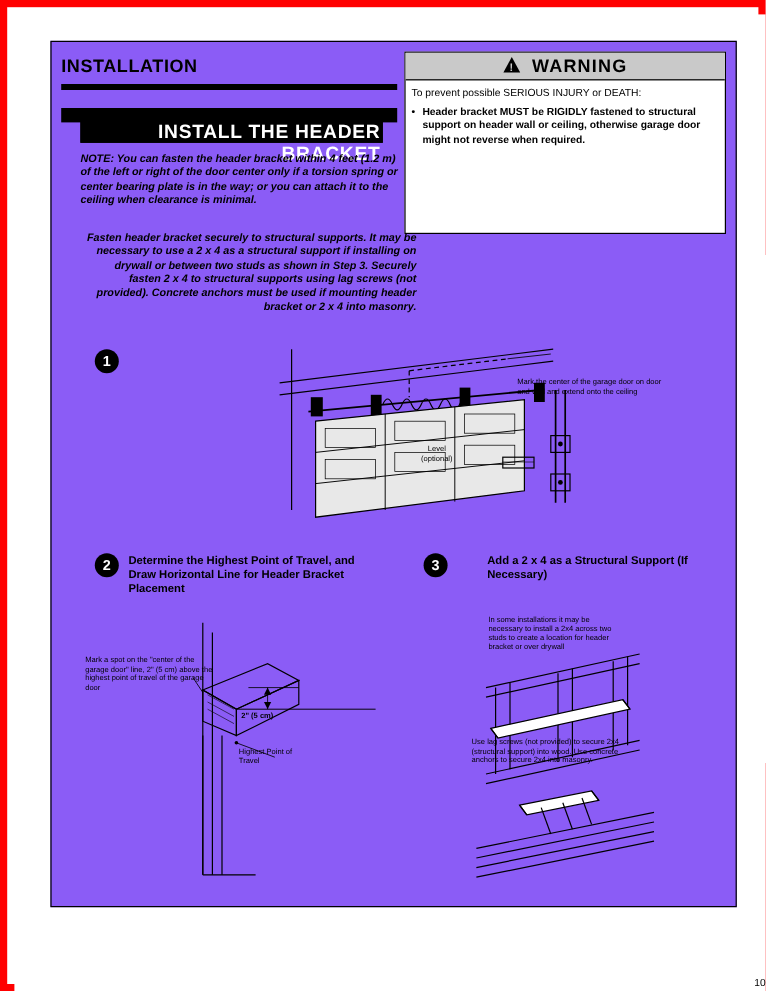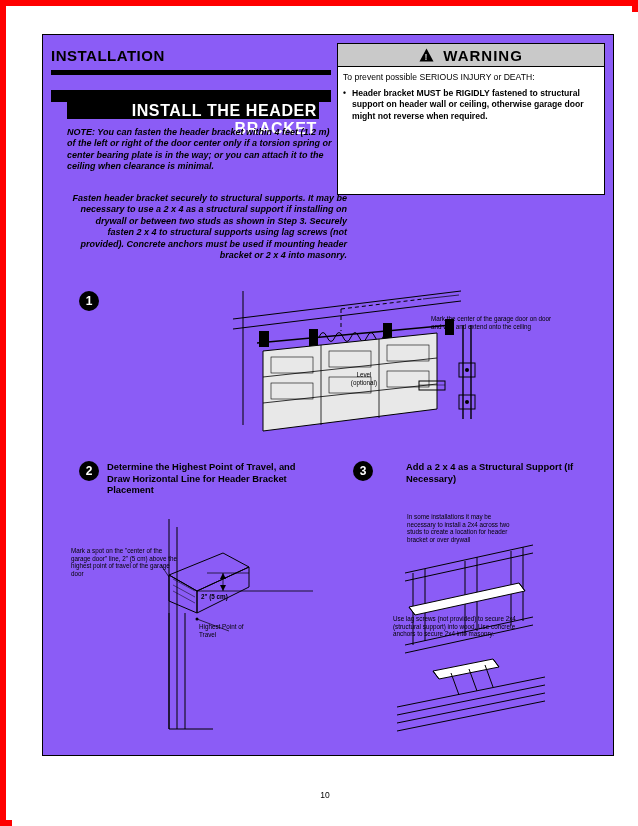--- a/index.html
+++ b/index.html
@@ -235,22 +235,22 @@
     left: 36px;
     top: 760px;
     font-size: 13.5px;
     color: #2f6fc0;
     font-weight: bold;
     letter-spacing: 0.2px;
   }
   .page-num {
     position: absolute;
     left: 0; right: 0;
-    top: 778px;
-    text-align: center;
+    top: 802px;
+    text-align: right;
     font-size: 8.5px;
     color: #000;
   }
   svg { display: block; }
 </style>
 </head>
 <body>
 
 <div class="page-frame">
   <div class="page-inner">

